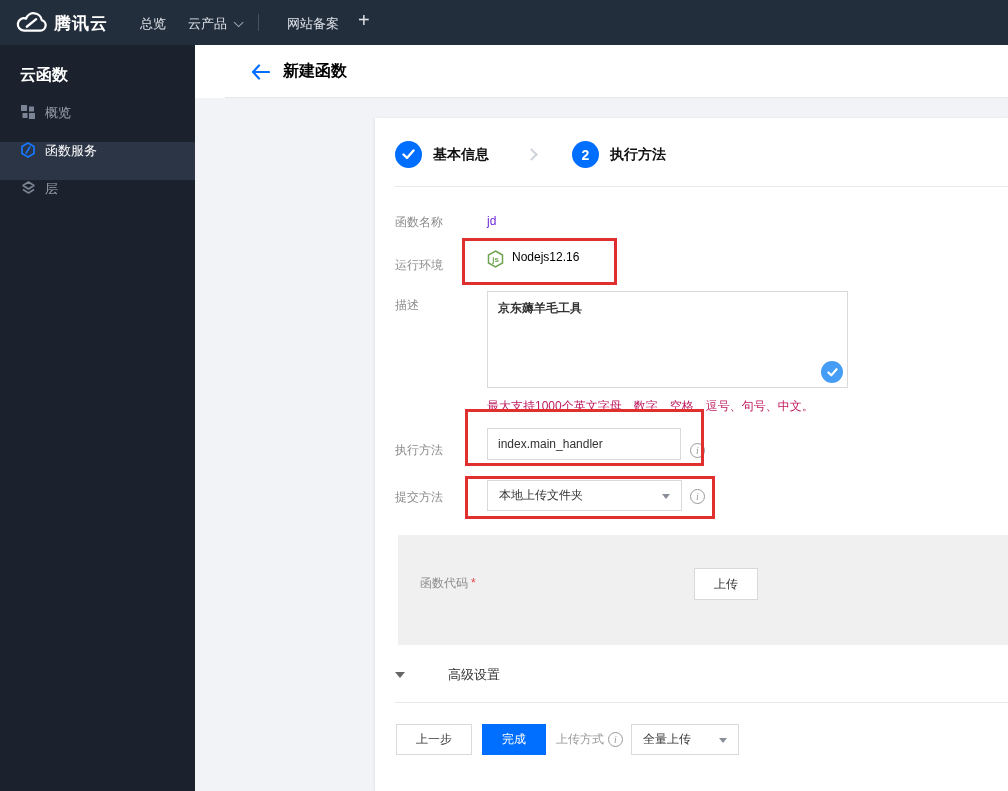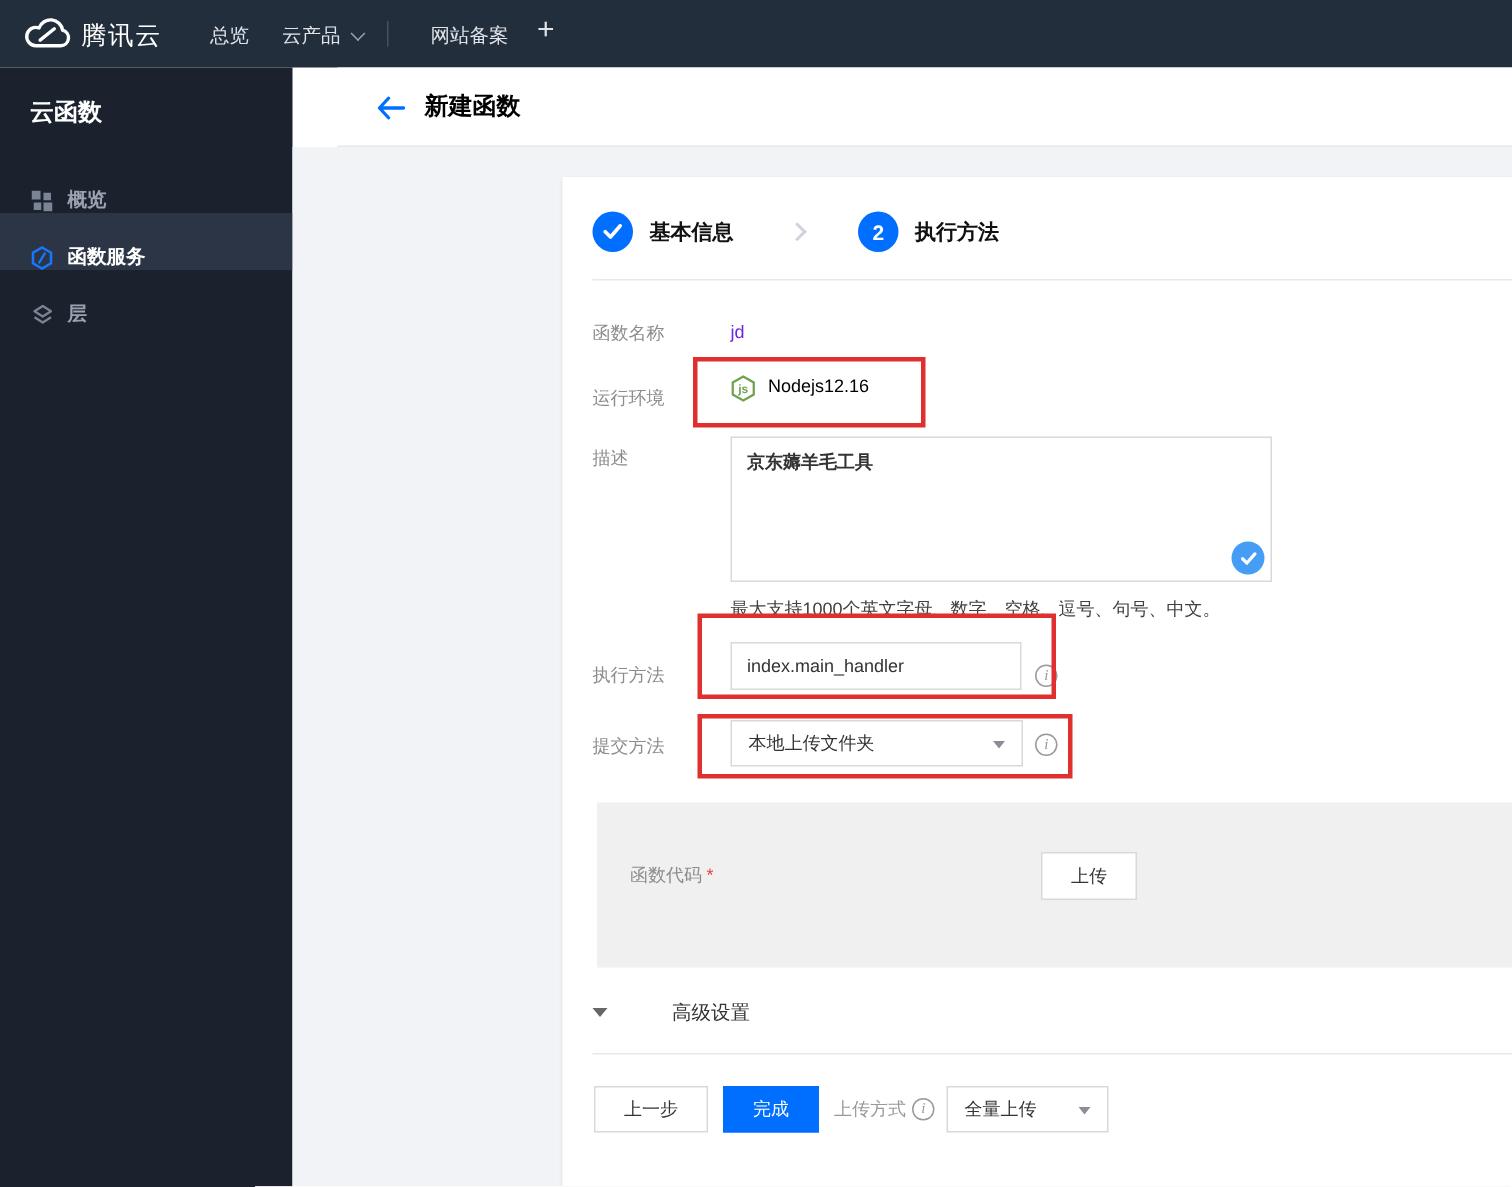--- a/index.html
+++ b/index.html
@@ -2,30 +2,30 @@
 <html><head>
 <meta charset="utf-8">
 <style>
   * { margin:0; padding:0; box-sizing:border-box; }
   body { font-family:"Liberation Sans","DejaVu Sans",sans-serif; background:#fff; }
   .screen { position:relative; width:1008px; height:791px; overflow:hidden; background:#fff; }
 
   
   .navbar { position:absolute; left:0; top:0; width:1008px; height:45px; background:#232e3d; }
   .navbar .brand-logo { position:absolute; left:14px; top:10px; }
-  .navbar .brand-name { position:absolute; left:54px; top:12px; color:#fff; font-size:17px; font-weight:normal; letter-spacing:1px; }
+  .navbar .brand-name { position:absolute; left:54px; top:12px; color:#fff; font-size:17px; font-weight:bold; letter-spacing:1px; }
   .nav-item { position:absolute; top:15px; color:#dfe3e9; font-size:13px; cursor:pointer; white-space:nowrap; }
   .nav-caret { display:inline-block; width:7px; height:7px; border-right:1.5px solid #9aa3b0; border-bottom:1.5px solid #9aa3b0; transform:rotate(45deg) translateY(-3px); margin-left:6px; }
   .nav-divider { position:absolute; left:258px; top:14px; width:1px; height:17px; background:#46505f; }
   .nav-plus { position:absolute; left:358px; top:9px; color:#dfe3e9; font-size:20px; font-weight:300; cursor:pointer; }
 
   
   .sidebar { position:absolute; left:0; top:45px; width:195px; height:746px; background:#1c222d; }
   .sidebar-title { position:absolute; left:20px; top:20px; color:#fff; font-size:16px; font-weight:bold; }
-  .side-item { position:absolute; left:0; width:195px; height:38px; display:flex; align-items:flex-end; color:#9aa3b0; font-size:13px; cursor:pointer;font-weight:bold; }
+  .side-item { position:absolute; left:0; width:195px; height:38px; display:flex; align-items:flex-start; color:#9aa3b0; font-size:13px; cursor:pointer; }
   .side-item .side-icon { margin-left:20px; width:16px; height:16px; display:flex; align-items:center; justify-content:center; }
   .side-item .side-label { margin-left:9px; }
   .side-item.selected { background:#2b3545; color:#fff; }
 
   
   .content-header { position:absolute; left:195px; top:45px; width:813px; height:53px; background:#fff; border-bottom:1px solid #e7e7e7;margin-left:30px; }
   .back-btn { position:absolute; left:22px; top:14px; width:26px; height:26px; display:flex; align-items:center; justify-content:center; cursor:pointer; }
   .page-title { position:absolute; left:58px; top:16px; font-size:16px; font-weight:bold; color:#000; }
 
   
@@ -39,21 +39,21 @@
   .step-chevron { width:9px; height:9px; border-top:2px solid #cfd3d9; border-right:2px solid #cfd3d9; transform:rotate(45deg); margin:0 36px 0 38px; }
   .card-divider { position:absolute; left:20px; right:0; height:1px; background:#e8e8e8; }
 
   
   .f-label { position:absolute; left:20px; font-size:12px; color:#8c8c8c; }
   .f-value { position:absolute; left:112px; font-size:12px; color:#6d28d9; }
   .runtime-value { position:absolute; left:112px; top:132px; display:flex; align-items:flex-start; font-size:12px; color:#000; }
   .runtime-value svg { margin-right:8px; }
   .desc-area { position:absolute; left:112px; top:173px; width:361px; height:97px; border:1px solid #d9d9d9; font-family:"Liberation Sans","DejaVu Sans",sans-serif; font-size:12px; color:#333; padding:8px 10px; resize:none; background:#fff; outline:none;font-weight:bold; }
   .check-bubble { position:absolute; left:446px; top:243px; width:22px; height:22px; border-radius:50%; background:#459df5; display:flex; align-items:center; justify-content:center; }
-  .hint { position:absolute; font-size:12px; color:#404040; white-space:nowrap; }
+  .hint { position:absolute; font-size:12px; color:#be185d; white-space:nowrap; }
   .text-input { position:absolute; height:32px; border:1px solid #d9d9d9; font-family:"Liberation Sans","DejaVu Sans",sans-serif; font-size:12px; color:#333; padding:0 10px; background:#fff; outline:none; }
   .fake-select { position:absolute; height:31px; border:1px solid #d9d9d9; background:#fff; font-size:12px; color:#333; display:flex; align-items:center; padding-left:11px; cursor:pointer; }
   .select-caret { position:absolute; right:11px; top:50%; margin-top:-2px; width:0; height:0; border-left:4px solid transparent; border-right:4px solid transparent; border-top:5px solid #8a8f97; }
   .info-icon { width:15px; height:15px; border:1px solid #999; border-radius:50%; color:#999; font-size:10px; font-family:"Liberation Serif","DejaVu Serif",serif; font-style:italic; display:inline-flex; align-items:center; justify-content:center; }
   .info-abs { position:absolute; }
 
   
   .code-section { position:absolute; left:23px; top:417px; right:0; height:110px; background:#f0f0f0; }
   .code-label { position:absolute; left:22px; top:40px; font-size:12px; color:#8c8c8c; }
   .required-star { color:#e54545; margin-left:3px; }

